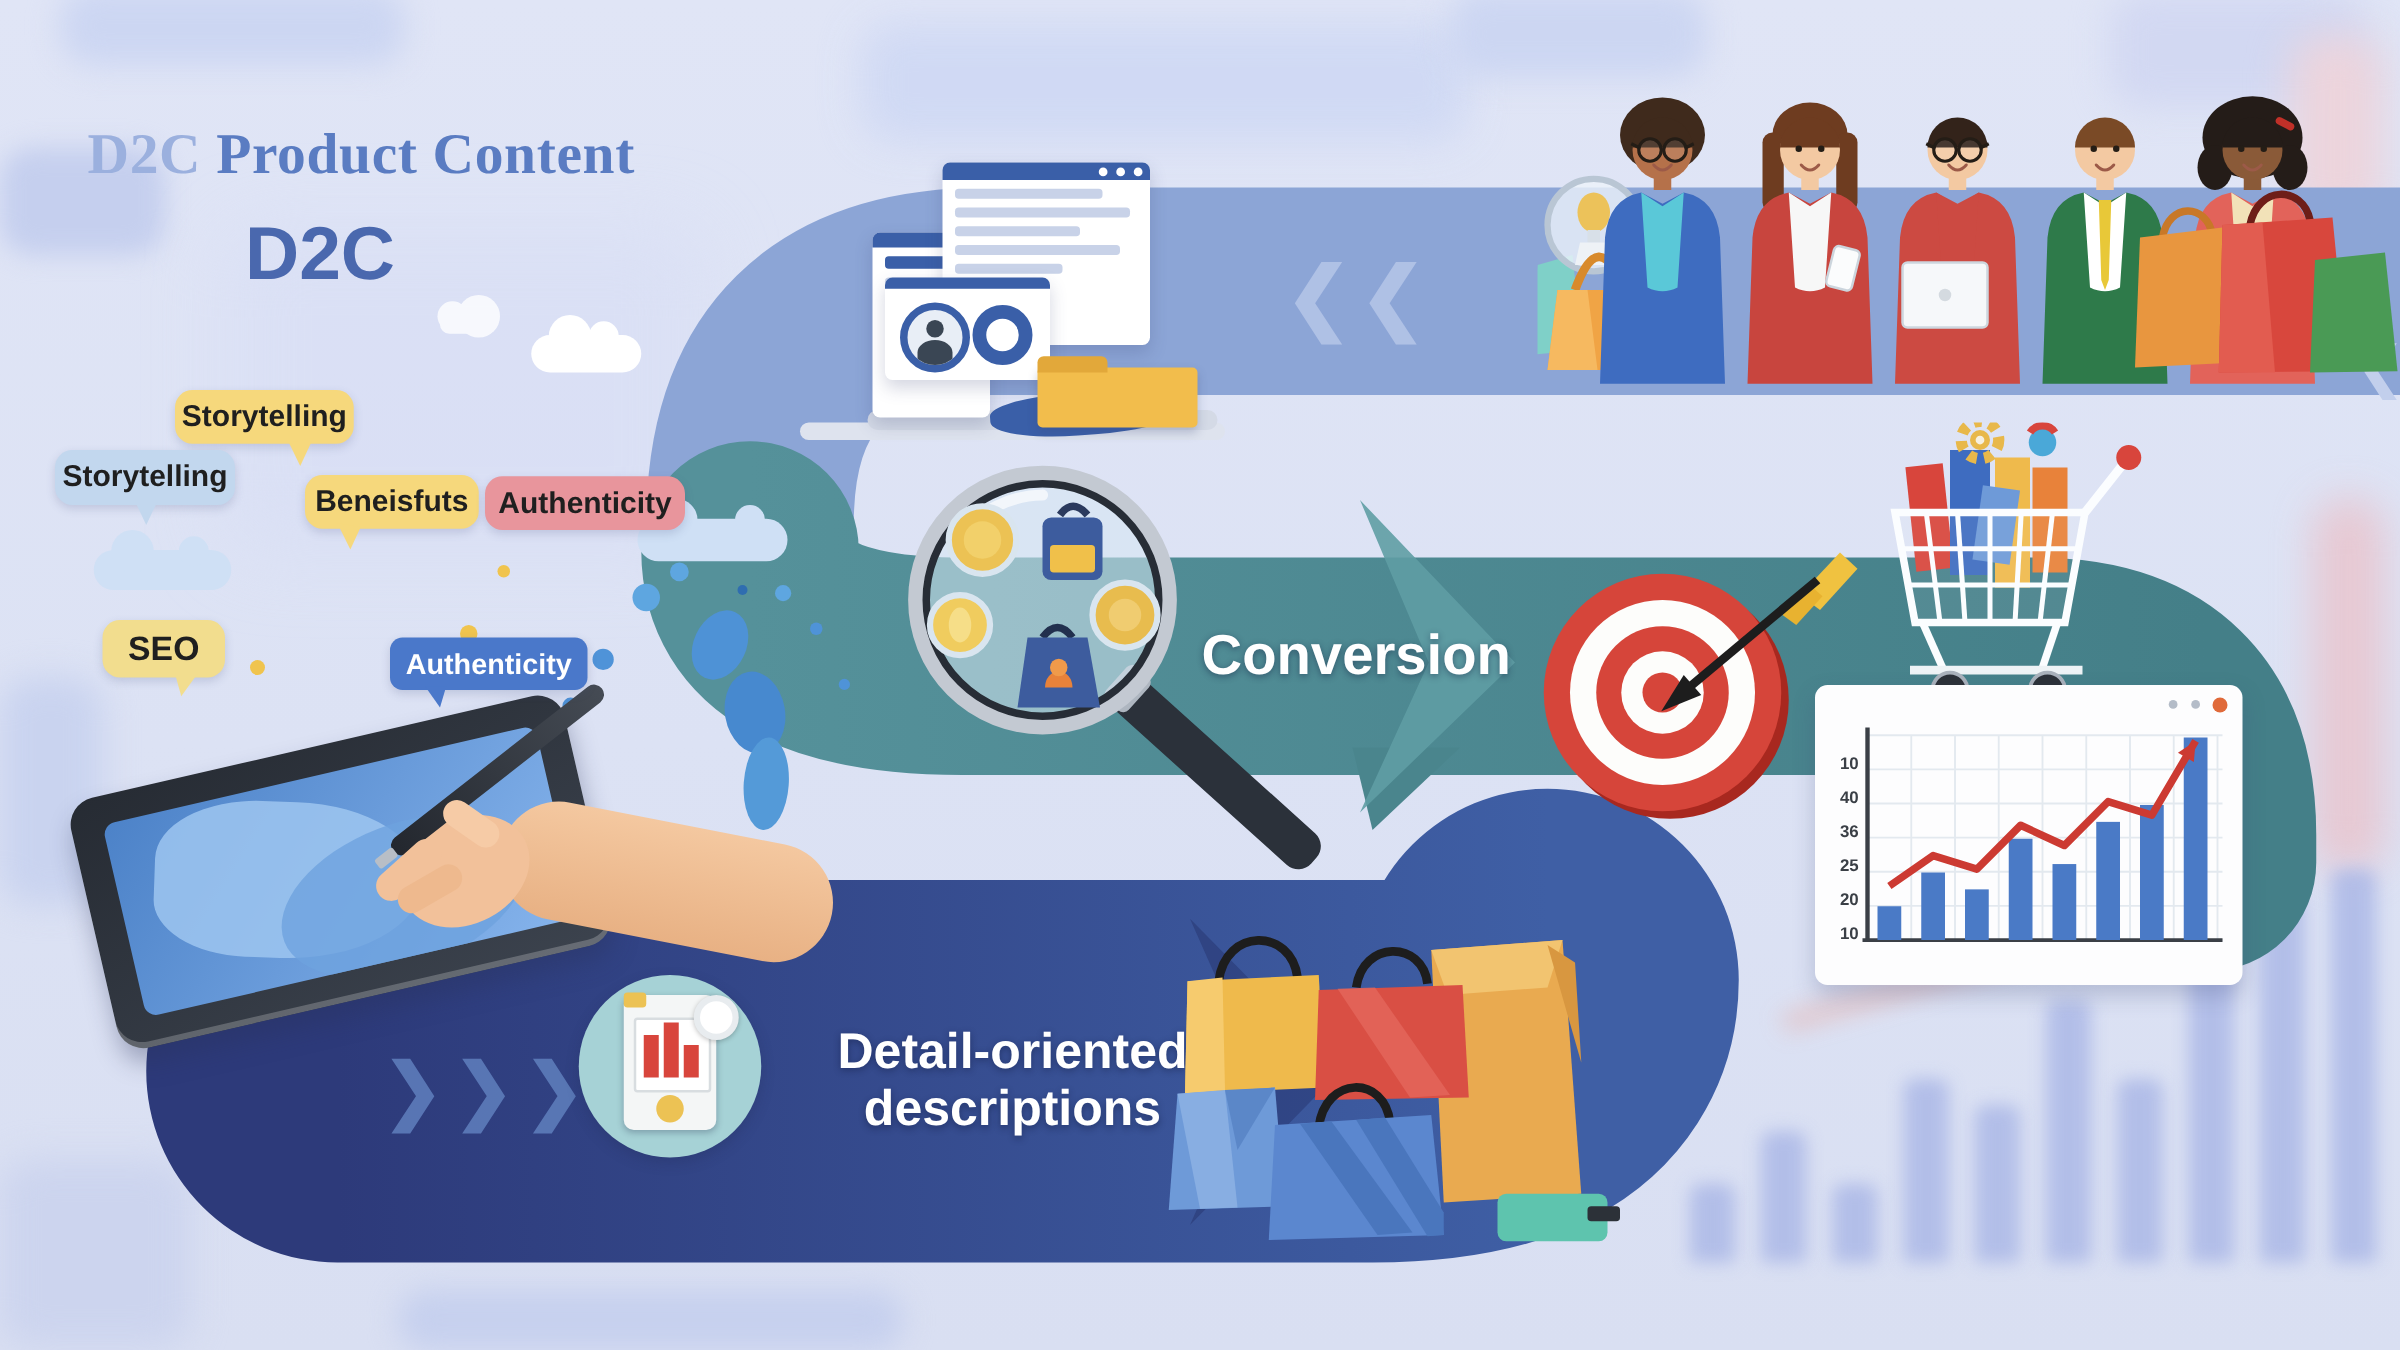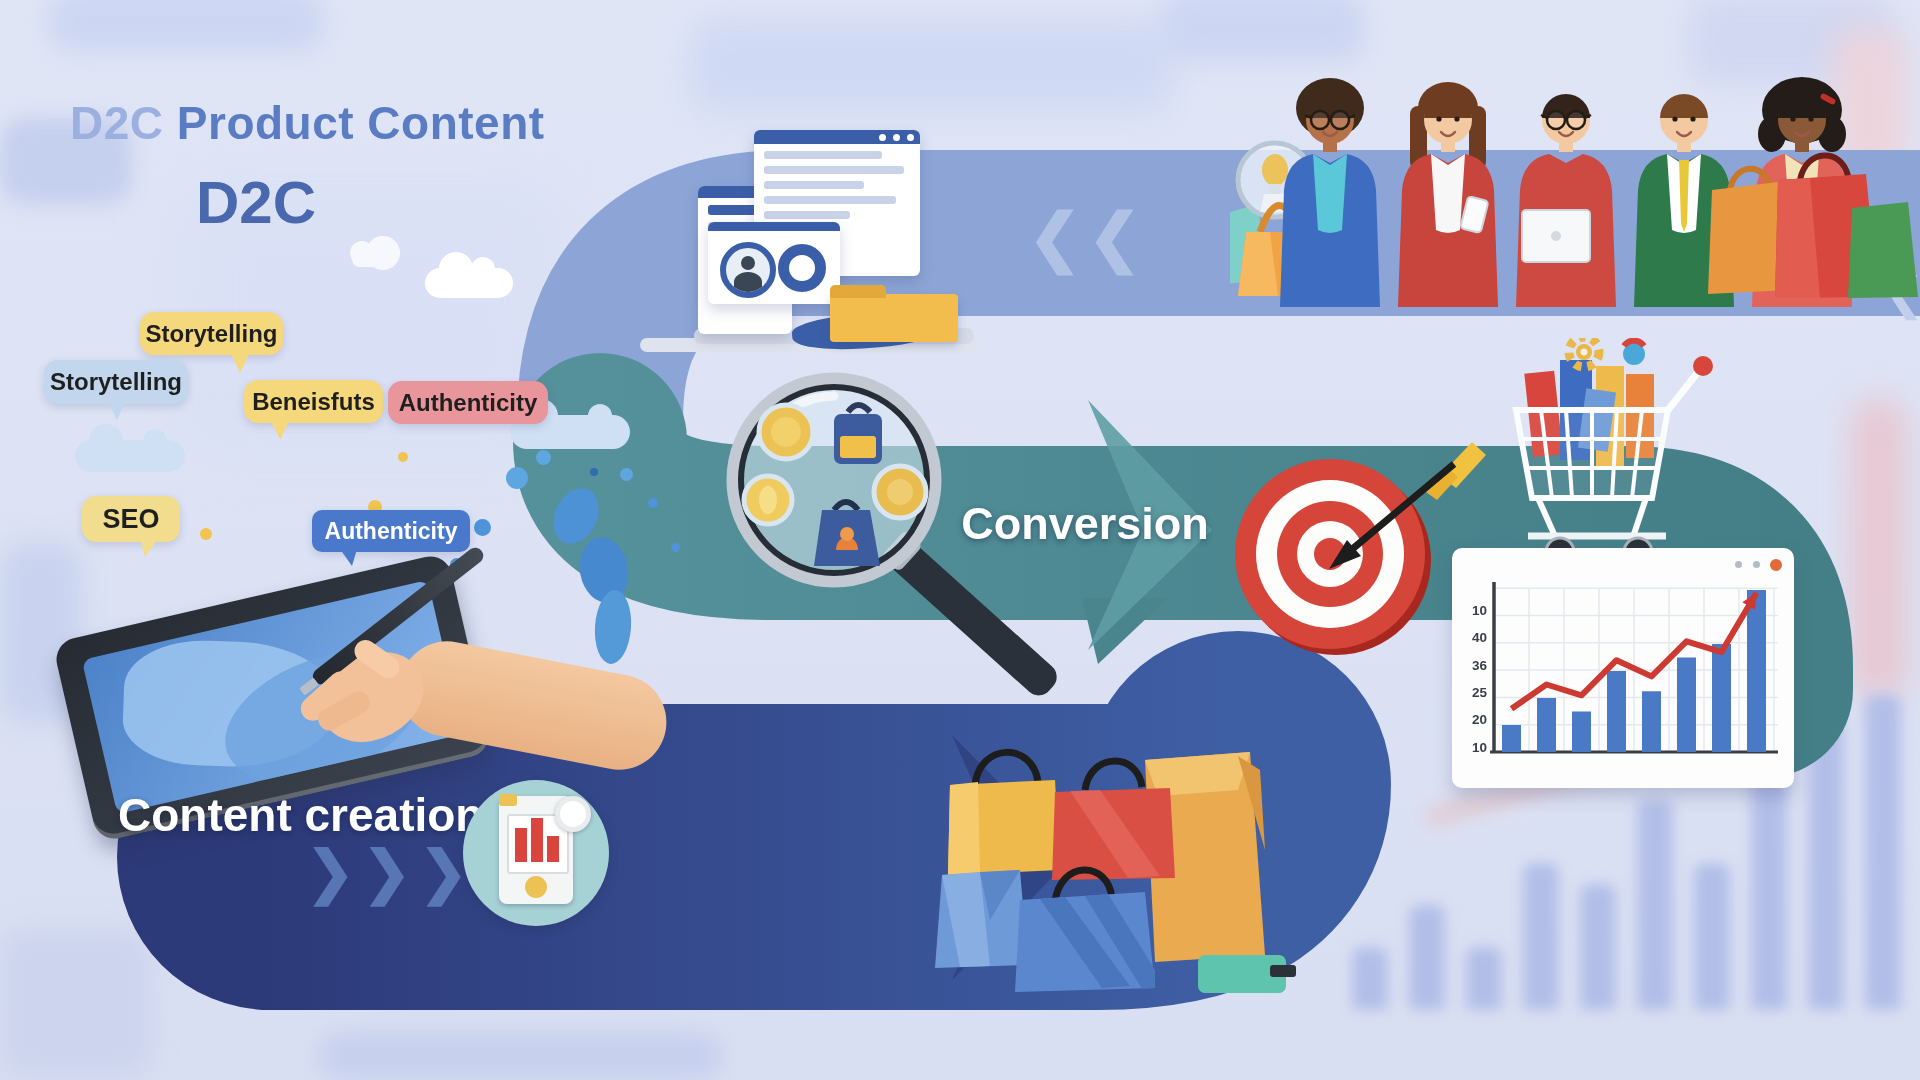--- a/index.html
+++ b/index.html
@@ -5,21 +5,21 @@
   html,body{margin:0;padding:0;background:#c9d2ea;}
   #canvas{position:relative;width:1920px;height:1080px;overflow:hidden;
     background:linear-gradient(180deg,#e0e5f6 0%,#dce2f4 55%,#d9dff2 100%);
     font-family:"Liberation Sans", sans-serif;}
   .abs{position:absolute;}
   .blur{position:absolute;border-radius:26px;}
   .bands{position:absolute;left:0;top:0;z-index:1;}
   .z2{z-index:2;} .z3{z-index:3;}
 
   
-  .title{left:70px;top:96px;font-size:46px;font-weight:bold;letter-spacing:.5px;}
+  .title{left:70px;top:96px;font-size:46px;font-weight:bold;letter-spacing:.5px;font-family:Liberation Serif, serif;}
   .title .brand{color:#9bb0de;} .title .rest{color:#5a7cc2;}
   .subtitle{left:196px;top:168px;font-size:60px;font-weight:bold;color:#4a68ae;}
 
   
   .bubble{position:absolute;display:flex;align-items:center;justify-content:center;
     border-radius:14px;font-weight:bold;font-size:24px;color:#1f1f1f;z-index:3;
     box-shadow:0 3px 8px rgba(70,80,130,.20);}
   .bub-y{background:#f6d87c;} .bub-b{background:#c2d7ee;} .bub-p{background:#e8959c;}
   .bub-pill{background:#4a78ca;color:#fff;border-radius:10px;font-size:23px;}
   .bubble::after{content:"";position:absolute;width:0;height:0;}
@@ -173,22 +173,25 @@
     <div class="abs" style="left:449px;top:698px;width:12px;height:12px;border-radius:50%;background:#596069;z-index:2;"></div>
     <div class="skin" style="left:398px;top:658px;width:270px;height:95px;border-radius:48px;transform:rotate(11deg);background:linear-gradient(#f4c8a0,#e8b184);"></div>
     <div class="skin" style="left:318px;top:655px;width:108px;height:84px;border-radius:50%;transform:rotate(-28deg);"></div>
     <div class="abs" style="left:292px;top:608px;width:212px;height:16px;border-radius:8px;transform:rotate(-38deg);background:linear-gradient(90deg,#23272e,#454b54);z-index:2;"></div>
     <div class="abs" style="left:300px;top:682px;width:18px;height:9px;border-radius:2px;transform:rotate(-38deg);background:#b8bec6;z-index:2;"></div>
     <div class="skin" style="left:296px;top:684px;width:62px;height:24px;border-radius:12px;transform:rotate(-42deg);"></div>
     <div class="skin" style="left:316px;top:700px;width:56px;height:22px;border-radius:11px;transform:rotate(-30deg);background:#eeb98e;"></div>
     <div class="skin" style="left:352px;top:648px;width:50px;height:22px;border-radius:11px;transform:rotate(35deg);background:#f6cba6;"></div>
   </div>
 
-  <div class="bandlabel" style="left:118px;top:788px;font-size:46px;">Content creation</div>
   <div class="chev" style="left:306px;top:838px;font-size:58px;color:#5d7cba;letter-spacing:8px;opacity:.9;z-index:3;">❯❯❯</div>
+  <div class="bandlabel" style="left:655px;top:818px;width:310px;text-align:center;font-size:40px;line-height:46px;">
+    <div>Detail-oriented</div>
+    <div>descriptions</div>
+  </div>
   <div class="bandlabel" style="left:960px;top:498px;width:250px;text-align:center;font-size:45px;">Conversion</div>
   <div class="chev" style="left:1028px;top:200px;font-size:64px;color:#b6c6e8;letter-spacing:6px;opacity:.85;">❮❮</div>
   <div class="chev" style="left:1886px;top:268px;font-size:44px;color:#c2cfec;">❮</div>
 
   <div class="abs z3" style="left:463px;top:780px;width:146px;height:146px;border-radius:50%;background:#a6d2d6;box-shadow:0 4px 10px rgba(30,40,80,.25);">
     <div style="position:absolute;left:36px;top:16px;width:74px;height:108px;background:#f4f6f6;border-radius:8px;box-shadow:0 2px 5px rgba(40,50,80,.3);"></div>
     <div style="position:absolute;left:44px;top:34px;width:58px;height:56px;background:#fff;border:2px solid #d8dde0;border-radius:3px;"></div>
     <div style="position:absolute;left:52px;top:48px;width:12px;height:34px;background:#d8453c;"></div>
     <div style="position:absolute;left:68px;top:38px;width:12px;height:44px;background:#d8453c;"></div>
     <div style="position:absolute;left:84px;top:56px;width:12px;height:26px;background:#d8453c;"></div>

